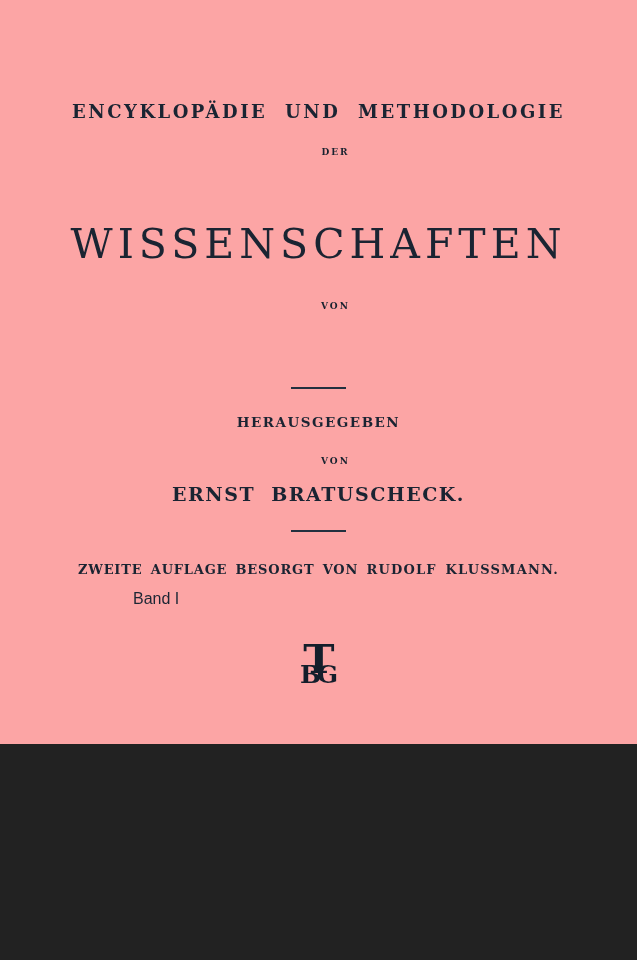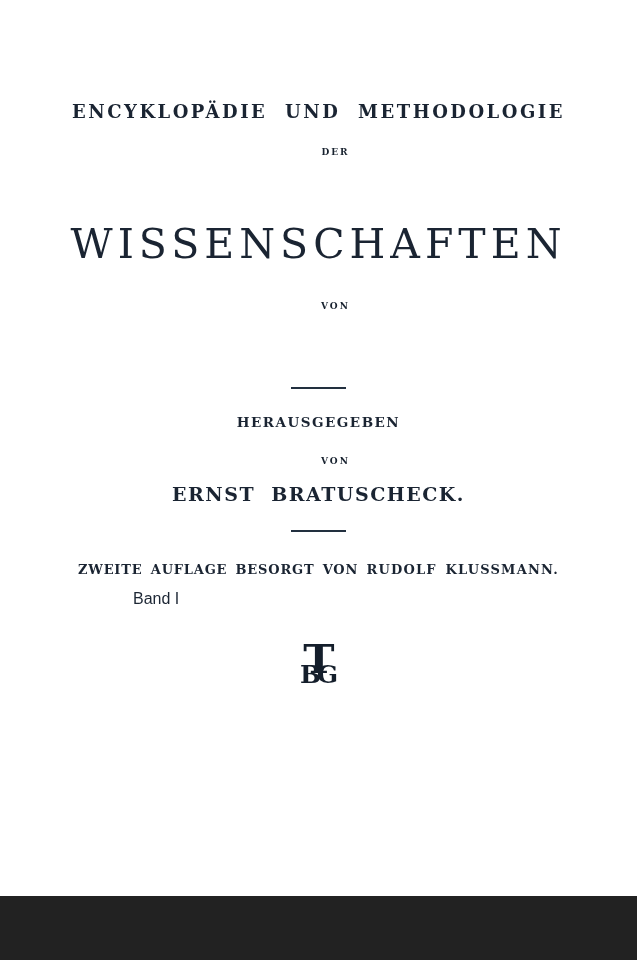--- a/index.html
+++ b/index.html
@@ -3,23 +3,23 @@
 <meta charset="utf-8">
 <style>
   html, body {
     margin: 0;
     padding: 0;
     background: #222;
   }
   .cover {
     position: relative;
     width: 637px;
-    height: 896px;
+    height: 744px;
     margin: 0 auto;
-    background: #ffffff;
+    background: #fca5a5;
     overflow: hidden;
     font-family: "DejaVu Serif", "Liberation Serif", serif;
   }
   .line {
     position: absolute;
     left: 0;
     width: 637px;
     text-align: center;
     color: #1a2432;
     white-space: nowrap;

